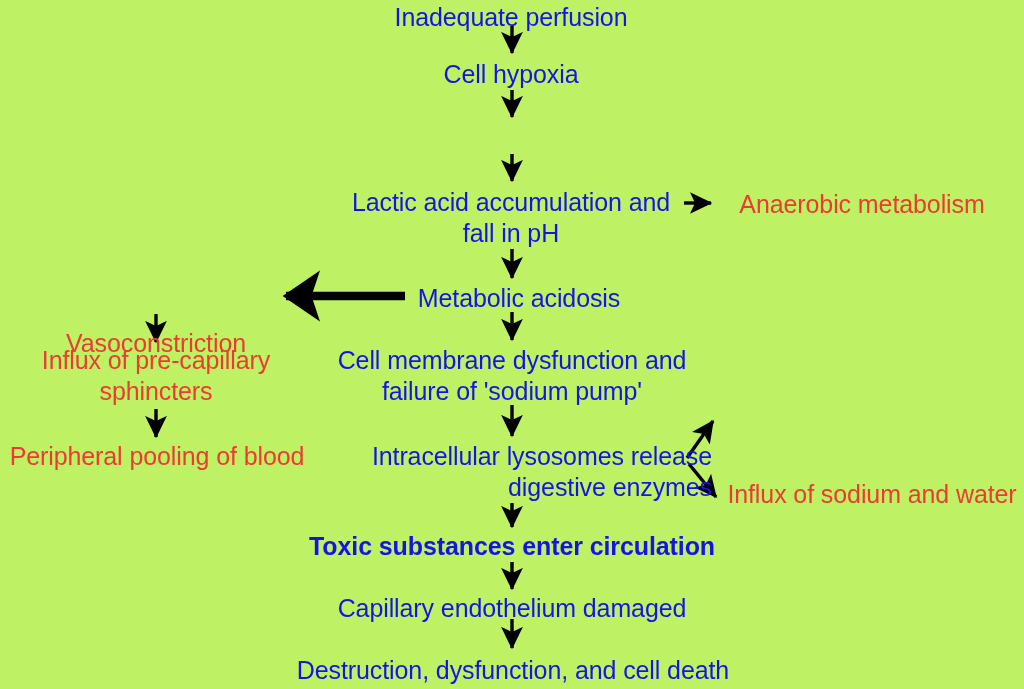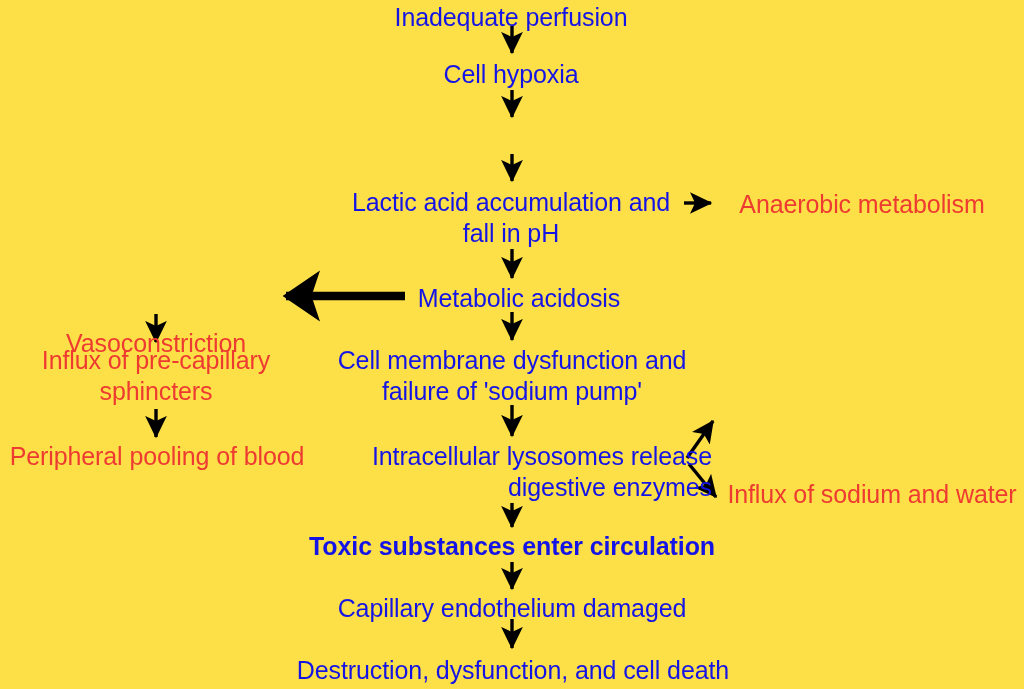--- a/index.html
+++ b/index.html
@@ -4,21 +4,21 @@
 <style>
   html, body {
     margin: 0;
     padding: 0;
     background: #ffffff;
   }
   #canvas {
     position: relative;
     width: 1024px;
     height: 689px;
-    background: #fde047;
+    background: #bef264;
     overflow: hidden;
     font-family: "Liberation Sans", sans-serif;
   }
   .node {
     position: absolute;
     text-align: center;
     font-size: 25px;
     line-height: 31px;
     white-space: pre-line;
     letter-spacing: -0.1px;

